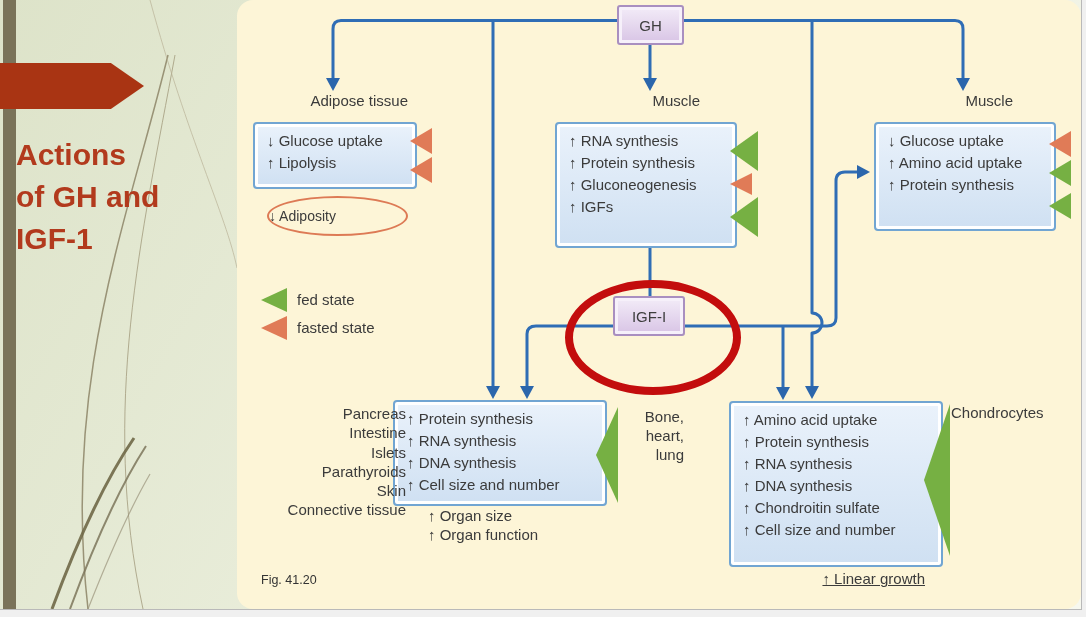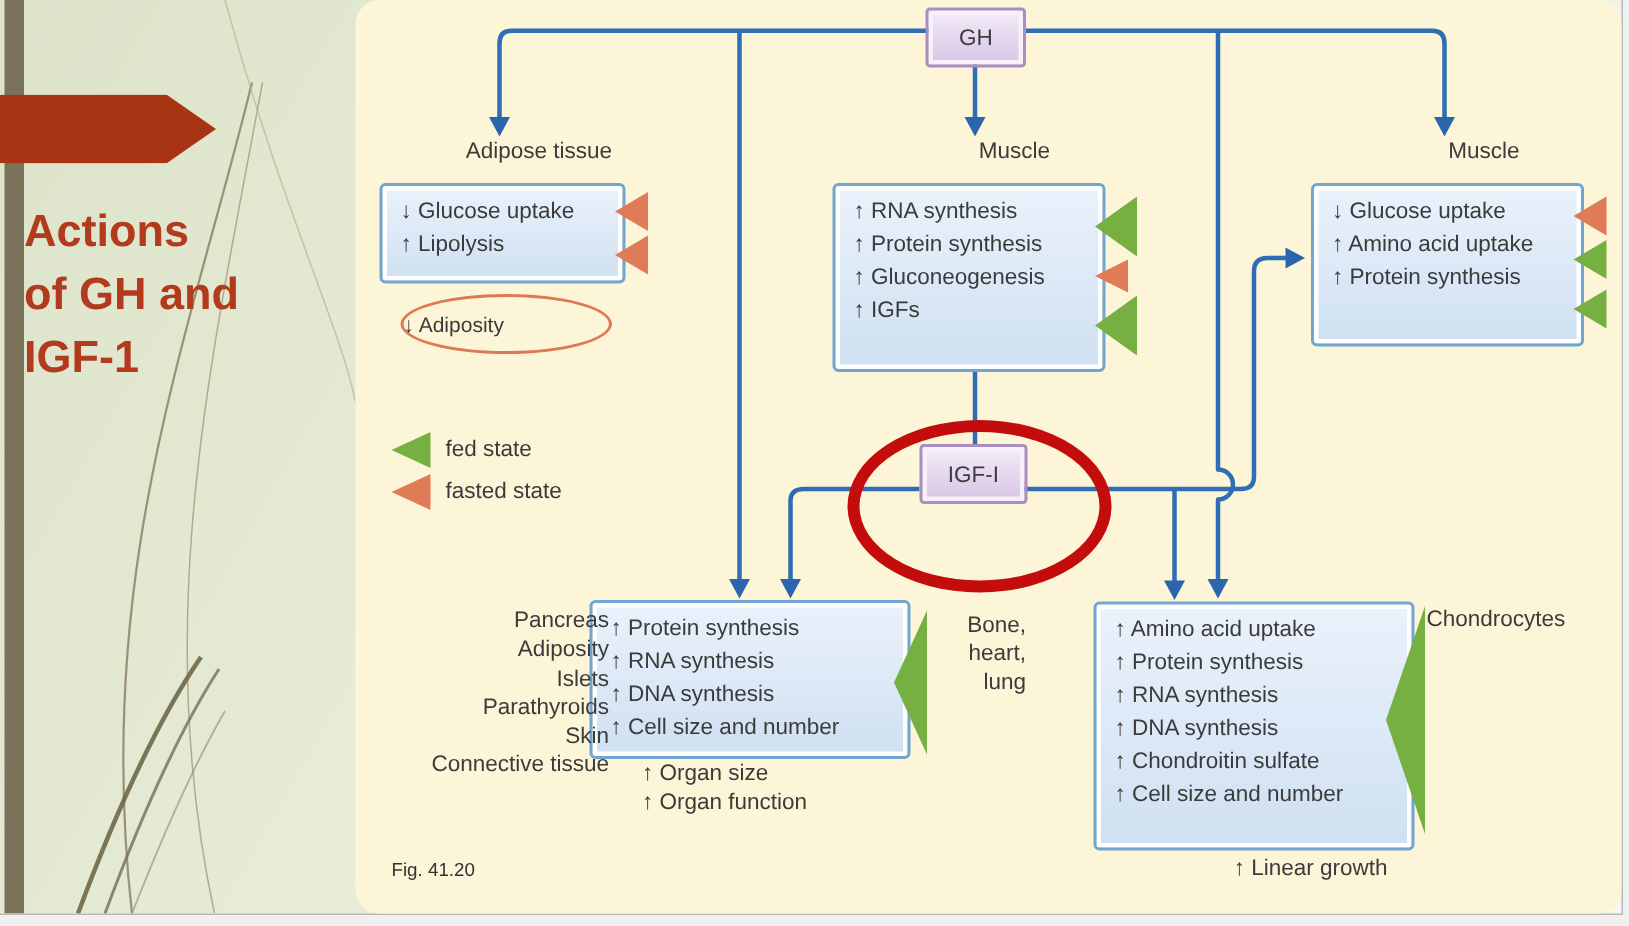--- a/index.html
+++ b/index.html
@@ -138,21 +138,21 @@
     <div class="tri tri-fasted" style="left:261px;top:316px;border-right:26px solid #e07b57;border-top:12px solid transparent;border-bottom:12px solid transparent;"></div>
     <div class="lbl" style="left:297px;top:319px;">fasted state</div>
 
     <div class="purplebox" style="left:613px;top:296px;width:68px;height:36px;">
       <span>IGF-I</span>
     </div>
     <div class="red-ellipse" style="left:565px;top:280px;width:160px;height:99px;"></div>
 
     <div class="lbl center" style="left:246px;top:404px;width:160px;line-height:19.3px;">
         <div class="">Pancreas</div>
-        <div class="">Adiposity</div>
+        <div class="">Intestine</div>
         <div class="">Islets</div>
         <div class="">Parathyroids</div>
         <div class="">Skin</div>
         <div class="">Connective tissue</div>
       </div>
     <div class="bluebox" style="left:393px;top:400px;width:210px;height:102px;">
       <div class="inner">
           <div class="box-line">↑ Protein synthesis</div>
           <div class="box-line">↑ RNA synthesis</div>
           <div class="box-line">↑ DNA synthesis</div>
@@ -175,18 +175,18 @@
           <div class="box-line">↑ Amino acid uptake</div>
           <div class="box-line">↑ Protein synthesis</div>
           <div class="box-line">↑ RNA synthesis</div>
           <div class="box-line">↑ DNA synthesis</div>
           <div class="box-line">↑ Chondroitin sulfate</div>
           <div class="box-line">↑ Cell size and number</div>
         </div>
     </div>
     <div class="tri tri-fed" style="left:924px;top:404px;border-right:26px solid #76b043;border-top:76px solid transparent;border-bottom:76px solid transparent;"></div>
     <div class="lbl" style="left:951px;top:404px;">Chondrocytes</div>
-    <div class="lbl center" style="left:755px;top:570px;width:170px;">↑ Linear growth</div>
+    <div class="lbl center" style="left:755px;top:570px;width:170px;text-decoration:underline;">↑ Linear growth</div>
 
     <div class="fig-caption" style="left:261px;top:573px;">Fig. 41.20</div>
 
   </div>
 </div>
 
 </body></html>

